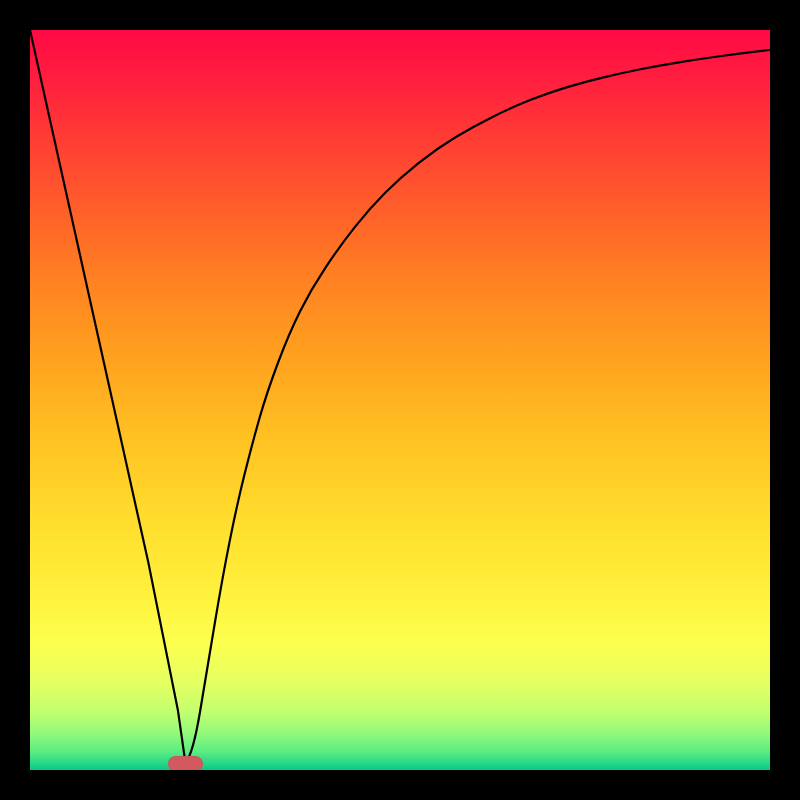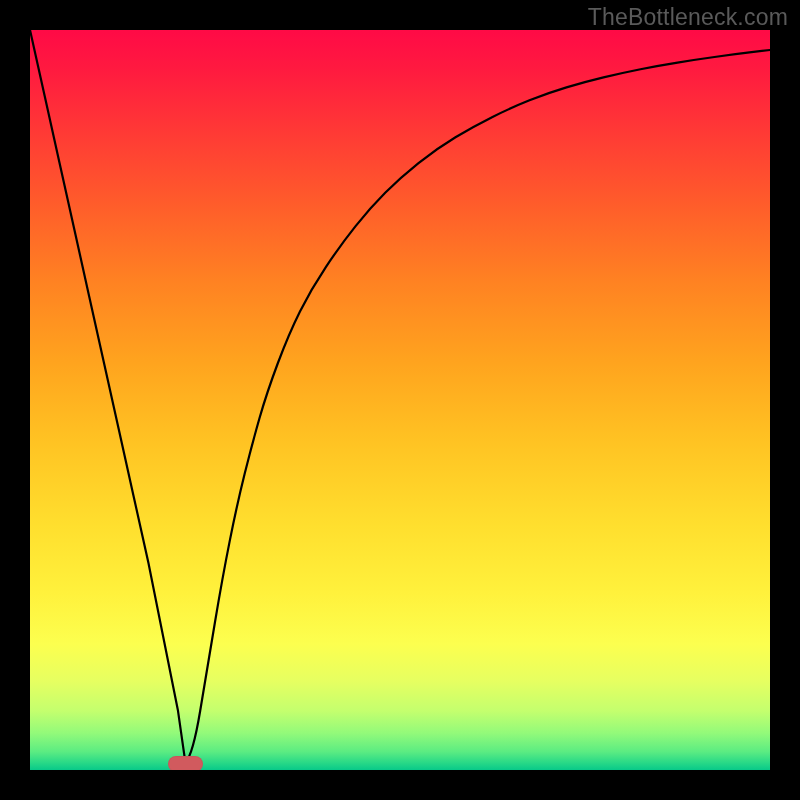--- a/index.html
+++ b/index.html
@@ -67,21 +67,20 @@
     height: 16px;
     border-radius: 10px;
     background: #d15a5e;
     box-shadow: 0 0 0 1px rgba(0,0,0,0.04) inset;
   }
 </style>
 </head>
 <body>
 <div class="container">
 
-  <span class="watermark">TheBottleneck.com</span>
 
   <div class="plot-area">
     <div class="gradient"></div>
 
     <svg class="curve" viewBox="0 0 740 740" preserveAspectRatio="none">
       <g id="curve-group" fill="none" stroke="#000" stroke-width="2.2" stroke-linejoin="round" stroke-linecap="round">
           <path d="M 0.00 0.00 L 14.80 66.60 L 29.60 133.20 L 44.40 199.80 L 59.20 266.40 L 74.00 333.00 L 88.80 399.60 L 103.60 466.20 L 118.40 532.80 L 133.20 606.80 L 148.00 680.80 L 155.40 732.60"></path>
           <path d="M 155.40 732.60 Q 162.80 725.20 170.20 680.80 Q 177.60 636.40 185.00 592.00 Q 192.40 547.60 199.80 510.60 Q 207.20 473.60 214.60 444.00 Q 222.00 414.40 229.40 388.50 Q 236.80 362.60 247.90 333.00 Q 259.00 303.40 270.10 281.20 Q 281.20 259.00 296.00 236.80 Q 310.80 214.60 325.60 196.10 Q 340.40 177.60 355.20 162.80 Q 370.00 148.00 388.50 133.20 Q 407.00 118.40 425.50 107.30 Q 444.00 96.20 462.50 86.95 Q 481.00 77.70 499.50 70.30 Q 518.00 62.90 536.50 57.35 Q 555.00 51.80 573.50 47.36 Q 592.00 42.92 610.50 39.22 Q 629.00 35.52 647.50 32.56 Q 666.00 29.60 684.50 27.01 Q 703.00 24.42 721.50 22.20 L 740.00 19.98"></path>
         </g>
     </svg>

